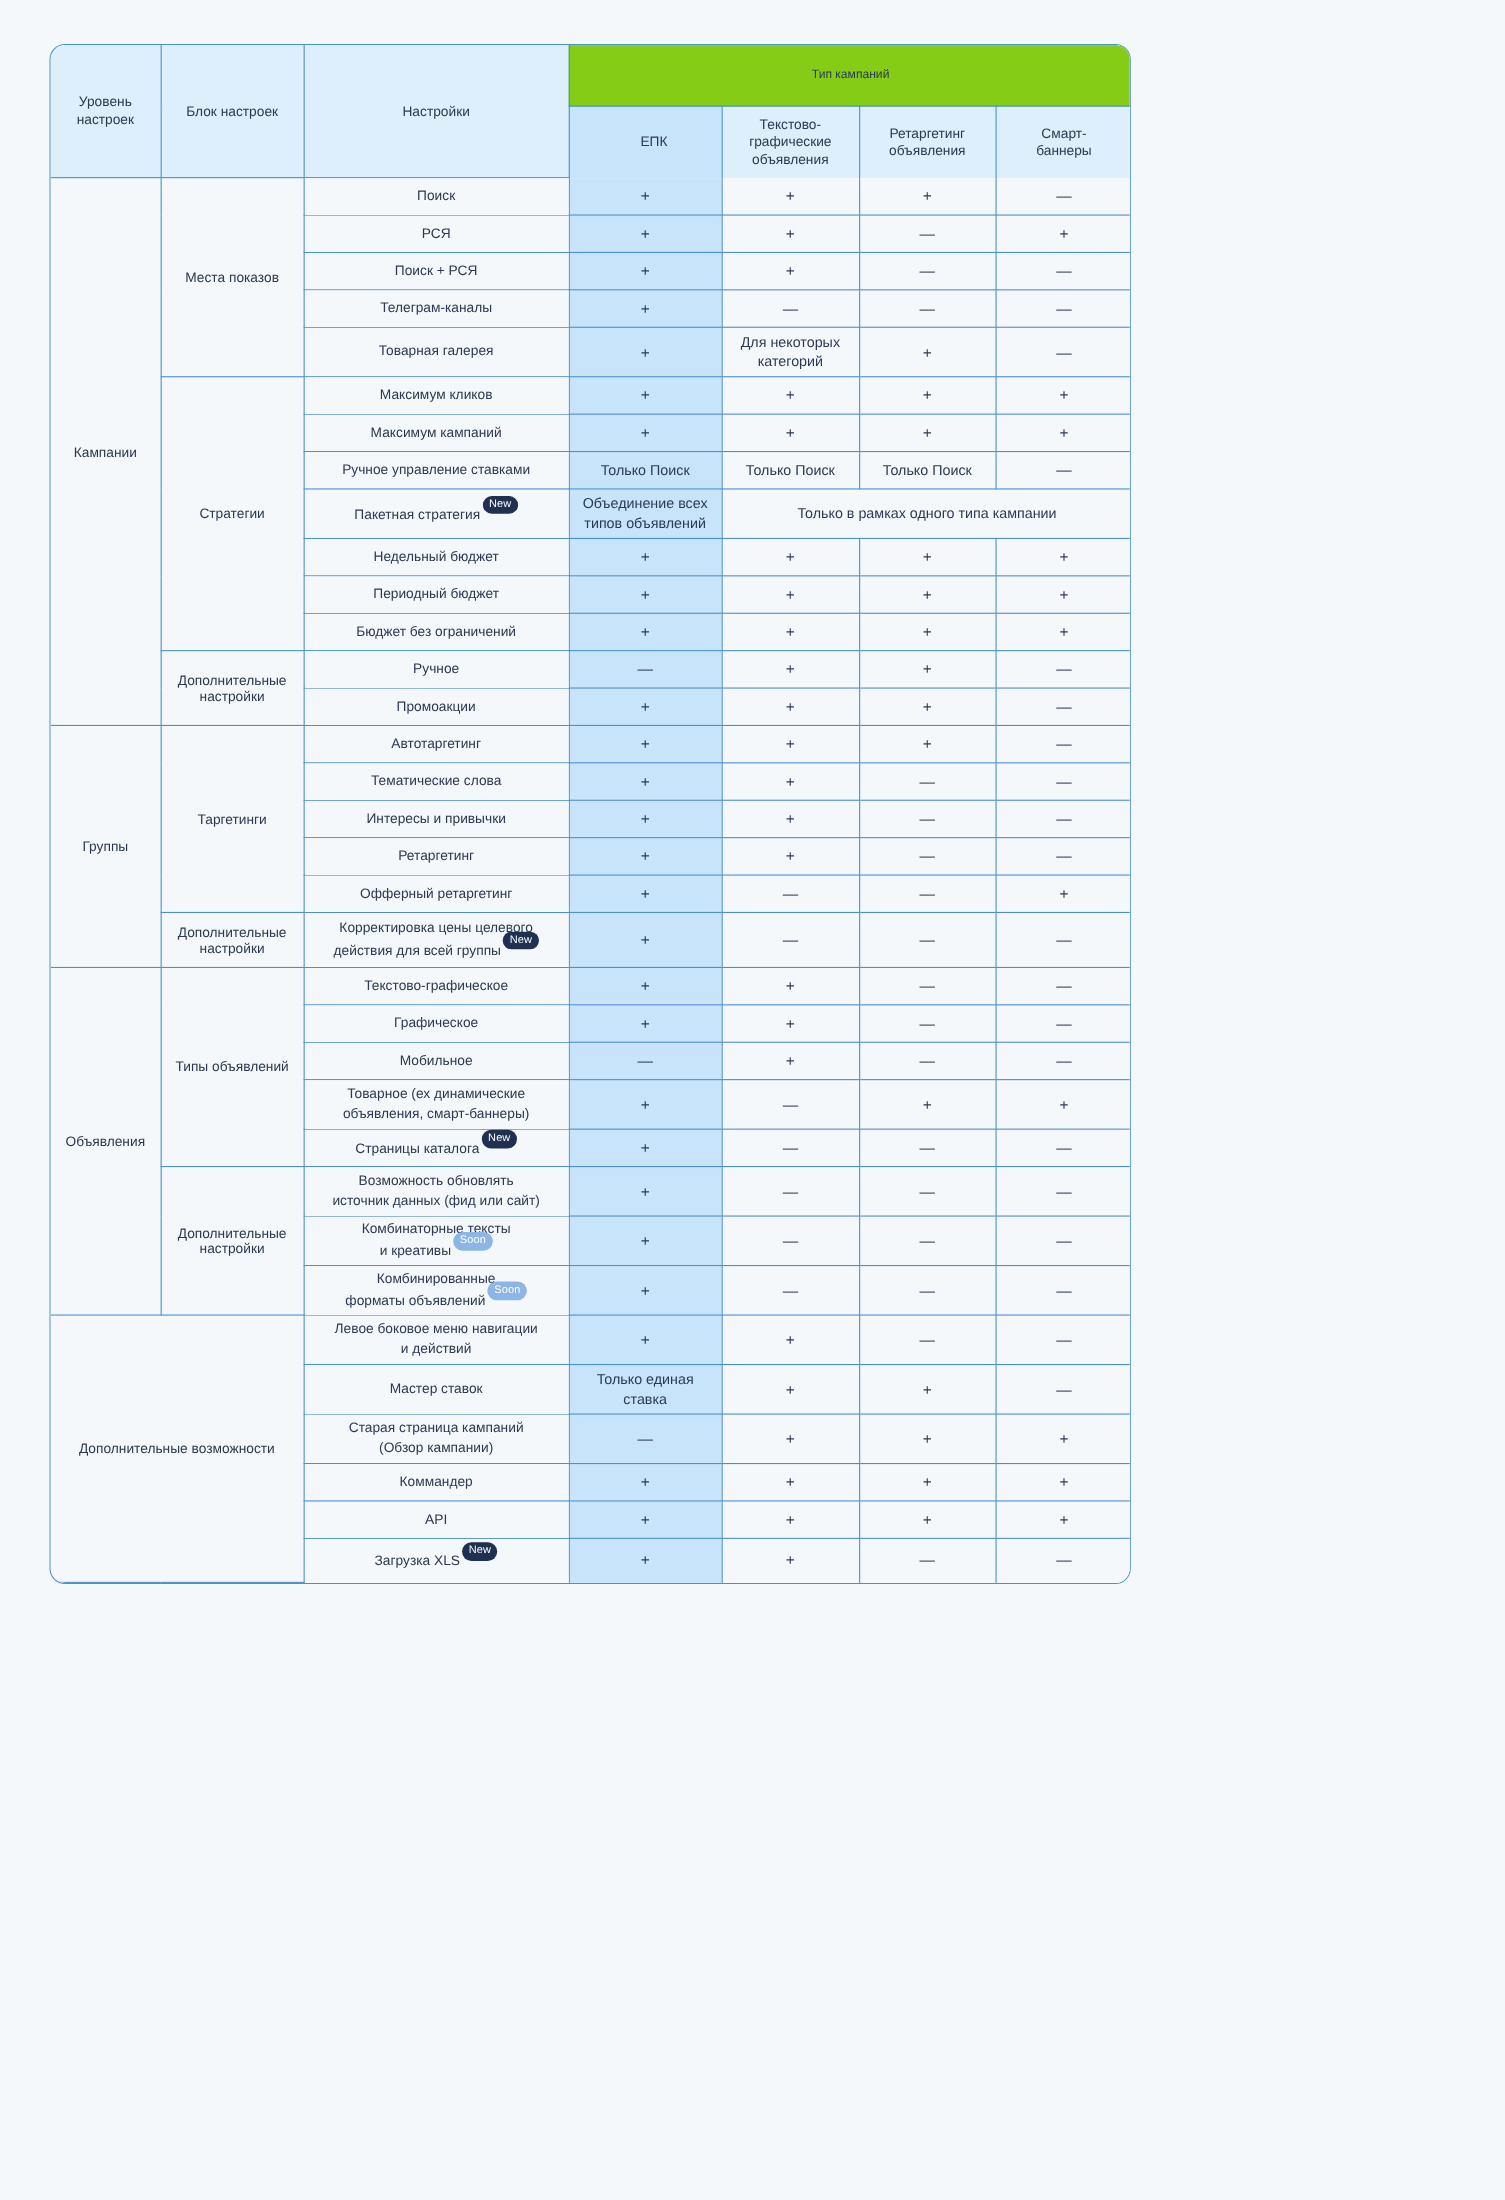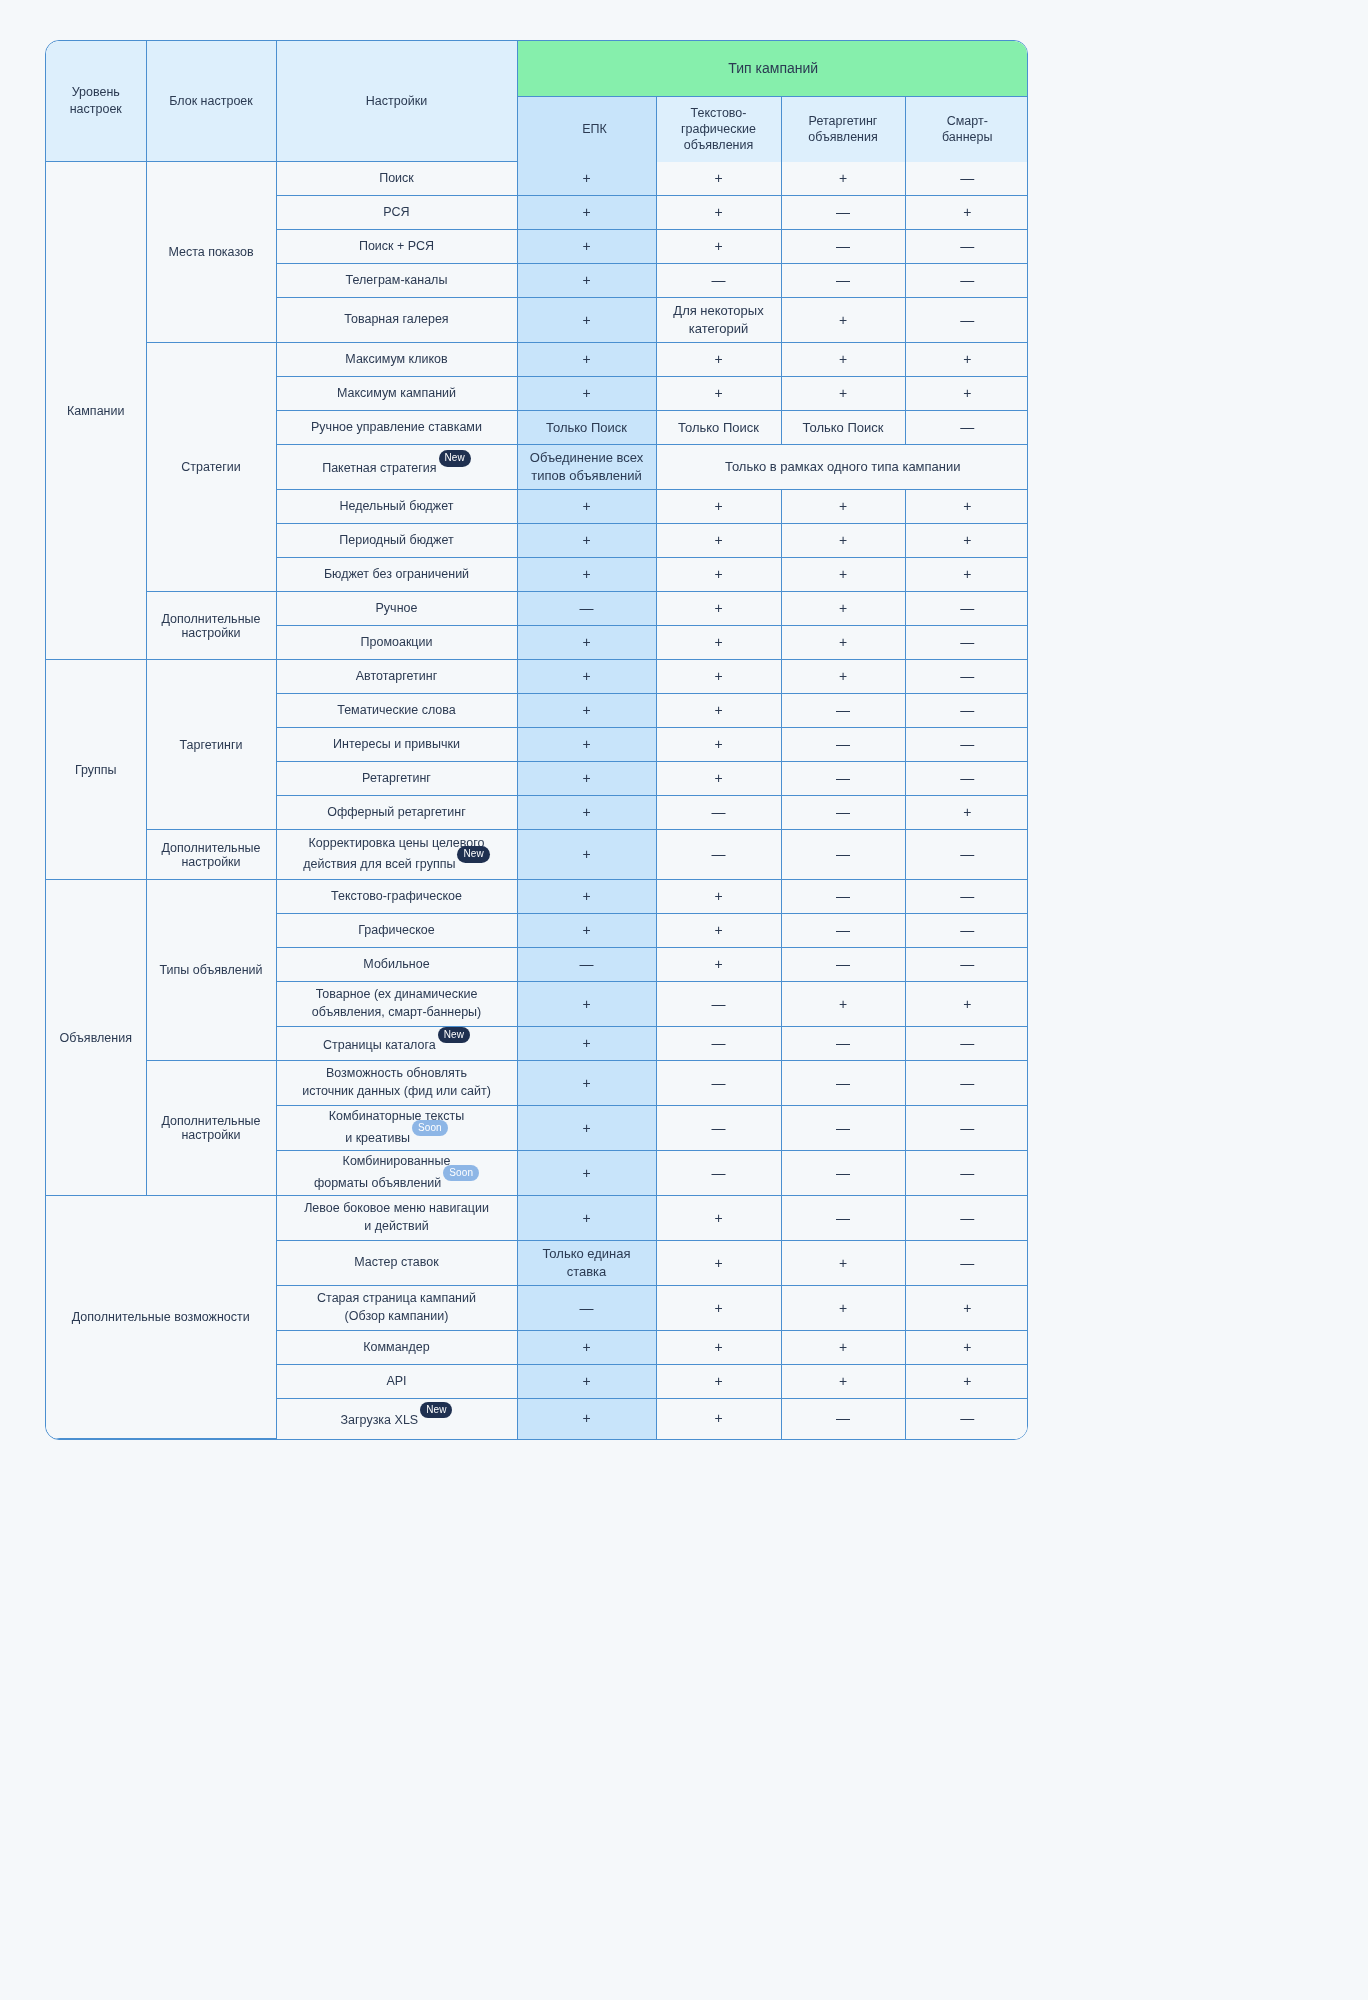--- a/index.html
+++ b/index.html
@@ -50,22 +50,22 @@
   
   .hdr {
     background: #ddeffc;
     font-size: 12.5px;
     font-weight: bold;
     color: #2b3a52;
     line-height: 1.35;
     padding: 8px 6px;
   }
   .hdr-type {
-    background: #86efac;
-    font-size: 14px;
+    background: #84cc16;
+    font-size: 11px;
     font-weight: bold;
     height: 55px;
   }
   .hdr-sub {
     background: #ddeffc;
     font-size: 12.5px;
     font-weight: bold;
     height: 64px;
     padding: 6px 4px;
     line-height: 1.3;

